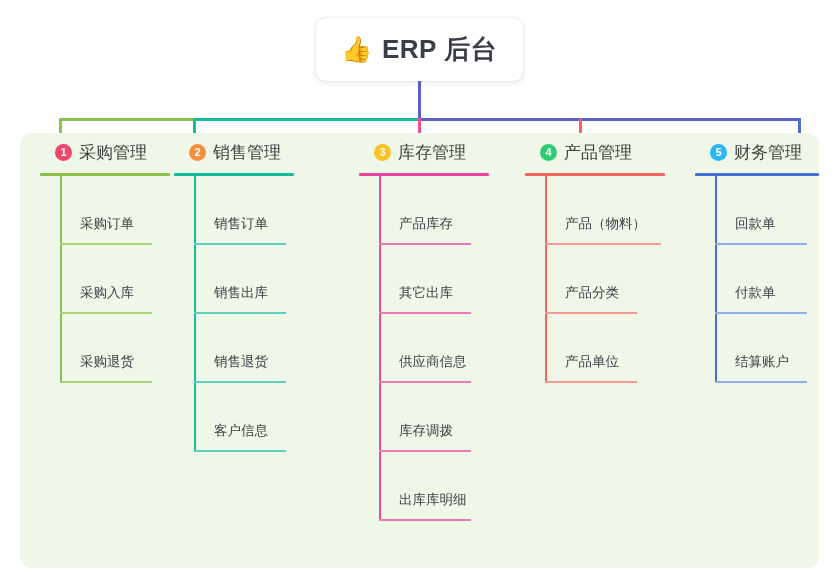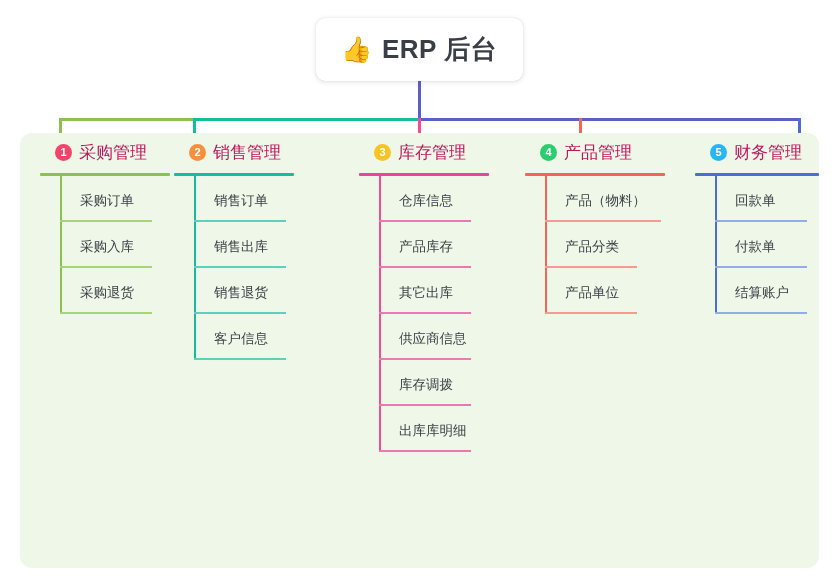--- a/index.html
+++ b/index.html
@@ -101,37 +101,37 @@
     border-radius: 50%;
     color: #ffffff;
     font-size: 11px;
     line-height: 17px;
     text-align: center;
     font-weight: bold;
     flex: 0 0 auto;
   }
   .col-title {
     font-size: 17px;
-    color: #be185d;
+    color: #404040;
     white-space: nowrap;
   }
   .col-rule {
     height: 3px;
     border-radius: 1px;
     margin-top: 2px;
   }
 
   .children {
     position: relative;
     padding-left: 10px;
     margin-left: 10px;
   }
   .child {
     position: relative;
-    height: 46px;
+    height: 69px;
     box-sizing: border-box;
     text-decoration: underline;
   }
   .child-spine {
     position: absolute;
     left: 0;
     top: 0;
     bottom: 0;
     width: 2px;
   }
@@ -234,25 +234,20 @@
 
     <div class="column" style="left:339px; width:130px;">
       <div class="col-head">
         <span class="badge" style="background: rgb(247, 195, 37);">3</span>
         <span class="col-title">库存管理</span>
       </div>
       <div class="col-rule" style="background: rgb(232, 69, 158);"></div>
       <div class="children">
         <div class="child">
           <span class="child-spine" style="background: rgb(239, 79, 146);"></span>
-          <span class="child-label">仓库信息</span>
-          <span class="child-rule" style="background: rgb(235, 121, 180);"></span>
-        </div>
-        <div class="child">
-          <span class="child-spine" style="background: rgb(239, 79, 146);"></span>
           <span class="child-label">产品库存</span>
           <span class="child-rule" style="background: rgb(235, 121, 180);"></span>
         </div>
         <div class="child">
           <span class="child-spine" style="background: rgb(239, 79, 146);"></span>
           <span class="child-label">其它出库</span>
           <span class="child-rule" style="background: rgb(235, 121, 180);"></span>
         </div>
         <div class="child">
           <span class="child-spine" style="background: rgb(239, 79, 146);"></span>

